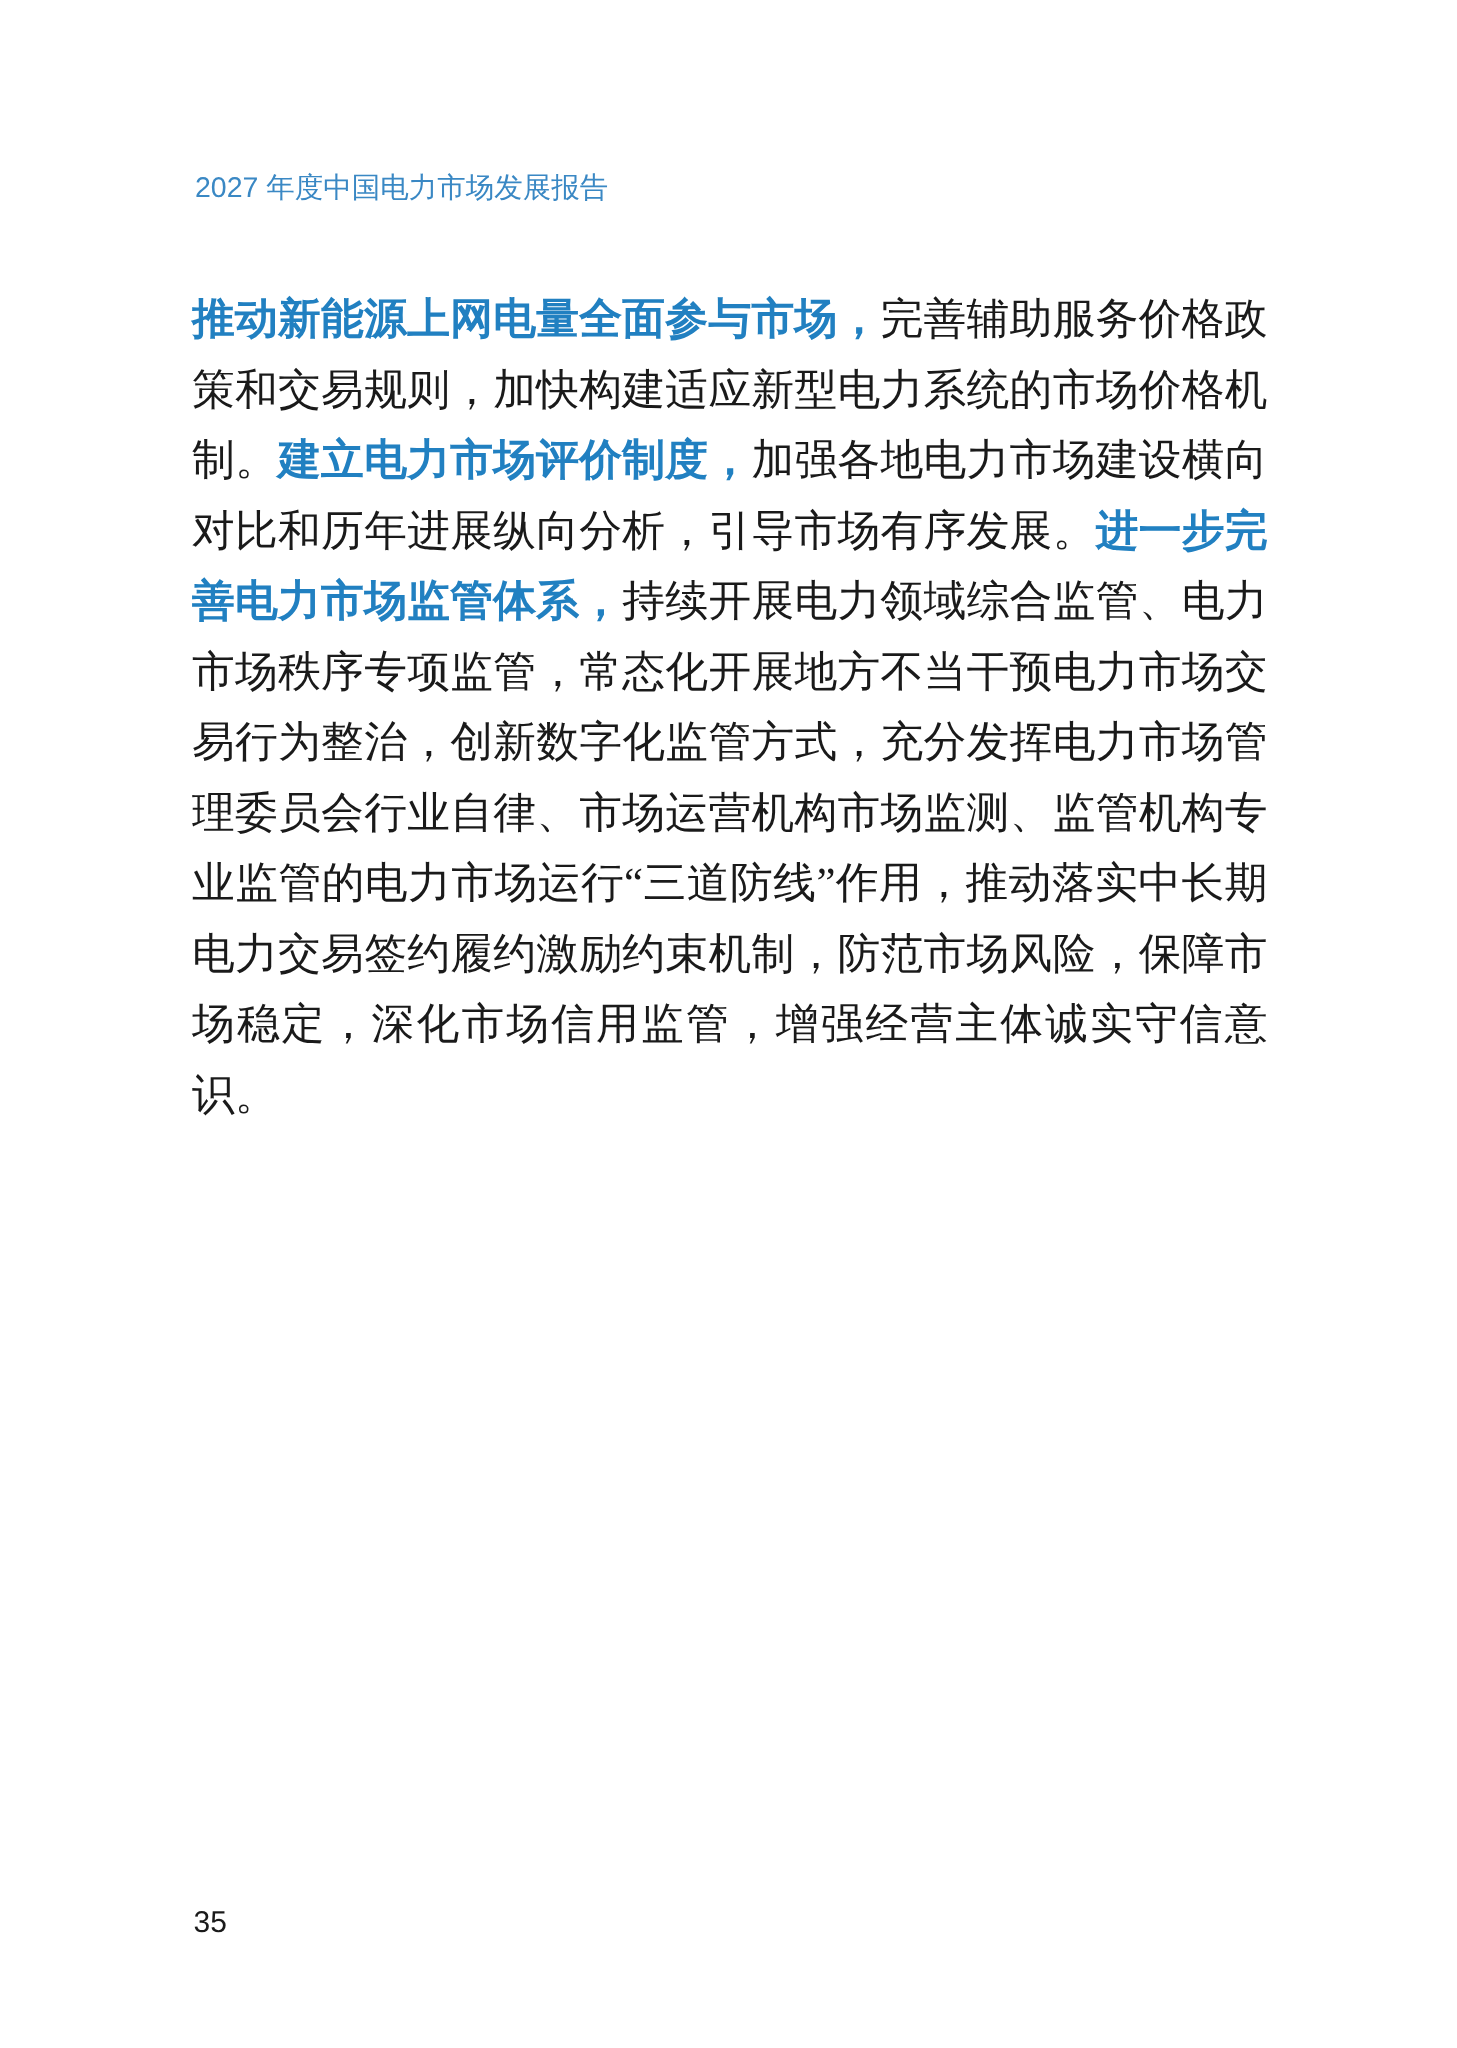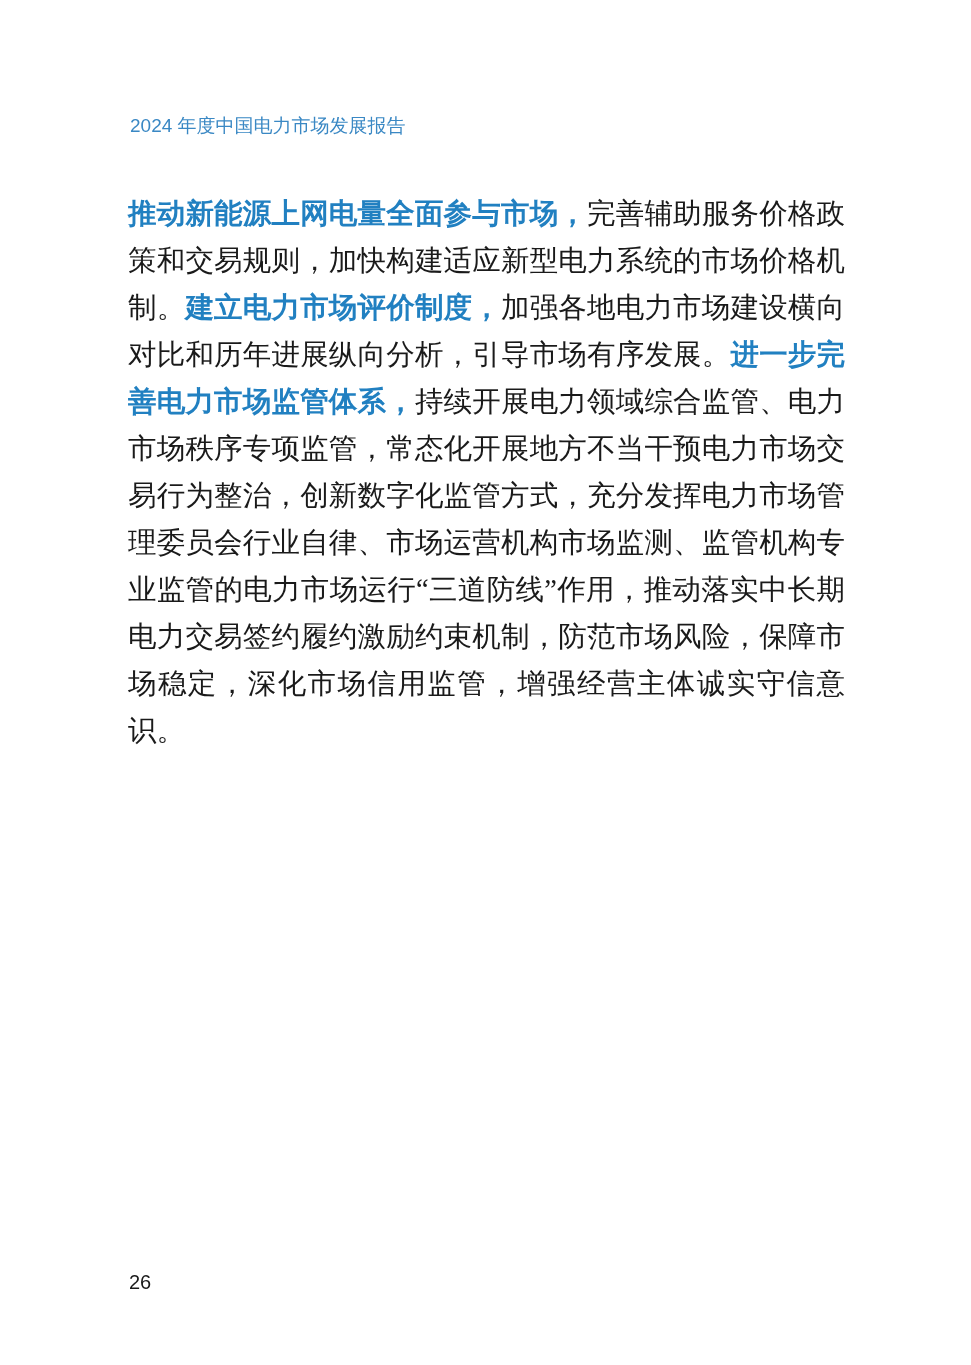--- a/index.html
+++ b/index.html
@@ -53,18 +53,18 @@
     font-family: "Liberation Sans", sans-serif;
     font-size: 20px;
     line-height: 24px;
     color: var(--body-text, #1a1a1a);
   }
 </style>
 </head>
 <body>
 
 <div class="page">
-  <div class="running-header">2024 年度中国电力市场发展报告</div>
+  <div class="running-header">2027 年度中国电力市场发展报告</div>
 
   <div class="body-paragraph" id="body-paragraph"><span class="seg-em">推动新能源上网电量全面参与市场，</span><span class="seg-normal">完善辅助服务价格政策和交易规则，加快构建适应新型电力系统的市场价格机制。</span><span class="seg-em">建立电力市场评价制度，</span><span class="seg-normal">加强各地电力市场建设横向对比和历年进展纵向分析，引导市场有序发展。</span><span class="seg-em">进一步完善电力市场监管体系，</span><span class="seg-normal">持续开展电力领域综合监管、电力市场秩序专项监管，常态化开展地方不当干预电力市场交易行为整治，创新数字化监管方式，充分发挥电力市场管理委员会行业自律、市场运营机构市场监测、监管机构专业监管的电力市场运行“三道防线”作用，推动落实中长期电力交易签约履约激励约束机制，防范市场风险，保障市场稳定，深化市场信用监管，增强经营主体诚实守信意识。</span></div>
 
-  <div class="page-number">26</div>
+  <div class="page-number">35</div>
 </div>
 
 </body></html>

